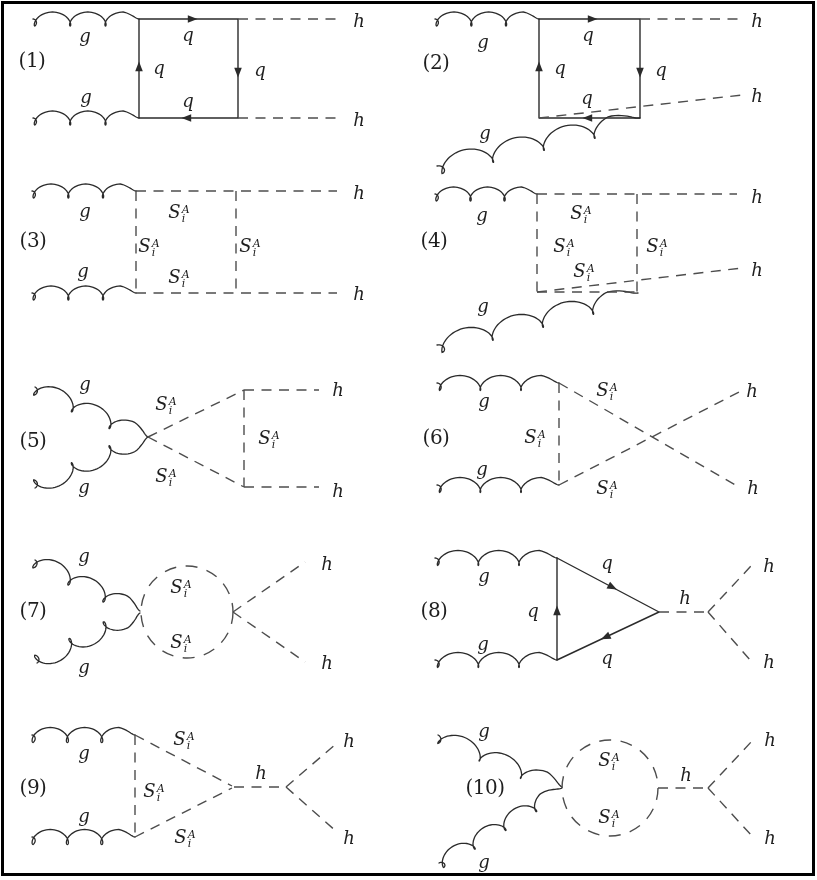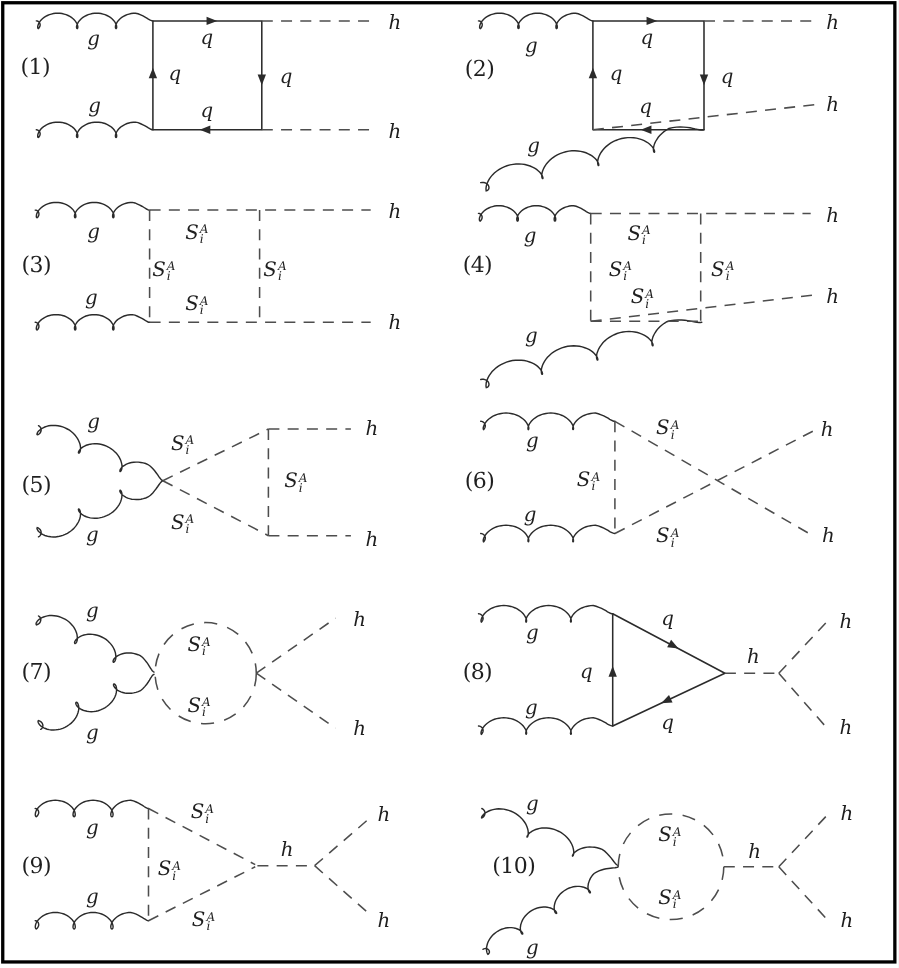--- a/index.html
+++ b/index.html
@@ -267,21 +267,21 @@
           <span>i</span>
         </span></span>
     <span class="lbl slbl" style="left:185px;top:837px"><span>S</span><span class="sstack">
           <span>A</span>
           <span>i</span>
         </span></span>
     <span class="lbl" style="left:261px;top:773px">h</span>
     <span class="lbl" style="left:349px;top:741px">h</span>
     <span class="lbl" style="left:349px;top:838px">h</span>
 
-    <span class="lbl num" style="left:467px;top:787px">(10)</span>
+    <span class="lbl num" style="left:485px;top:787px">(10)</span>
     <span class="lbl" style="left:484px;top:731px">g</span>
     <span class="lbl" style="left:484px;top:862px">g</span>
     <span class="lbl slbl" style="left:609px;top:760px"><span>S</span><span class="sstack">
           <span>A</span>
           <span>i</span>
         </span></span>
     <span class="lbl slbl" style="left:609px;top:817px"><span>S</span><span class="sstack">
           <span>A</span>
           <span>i</span>
         </span></span>

